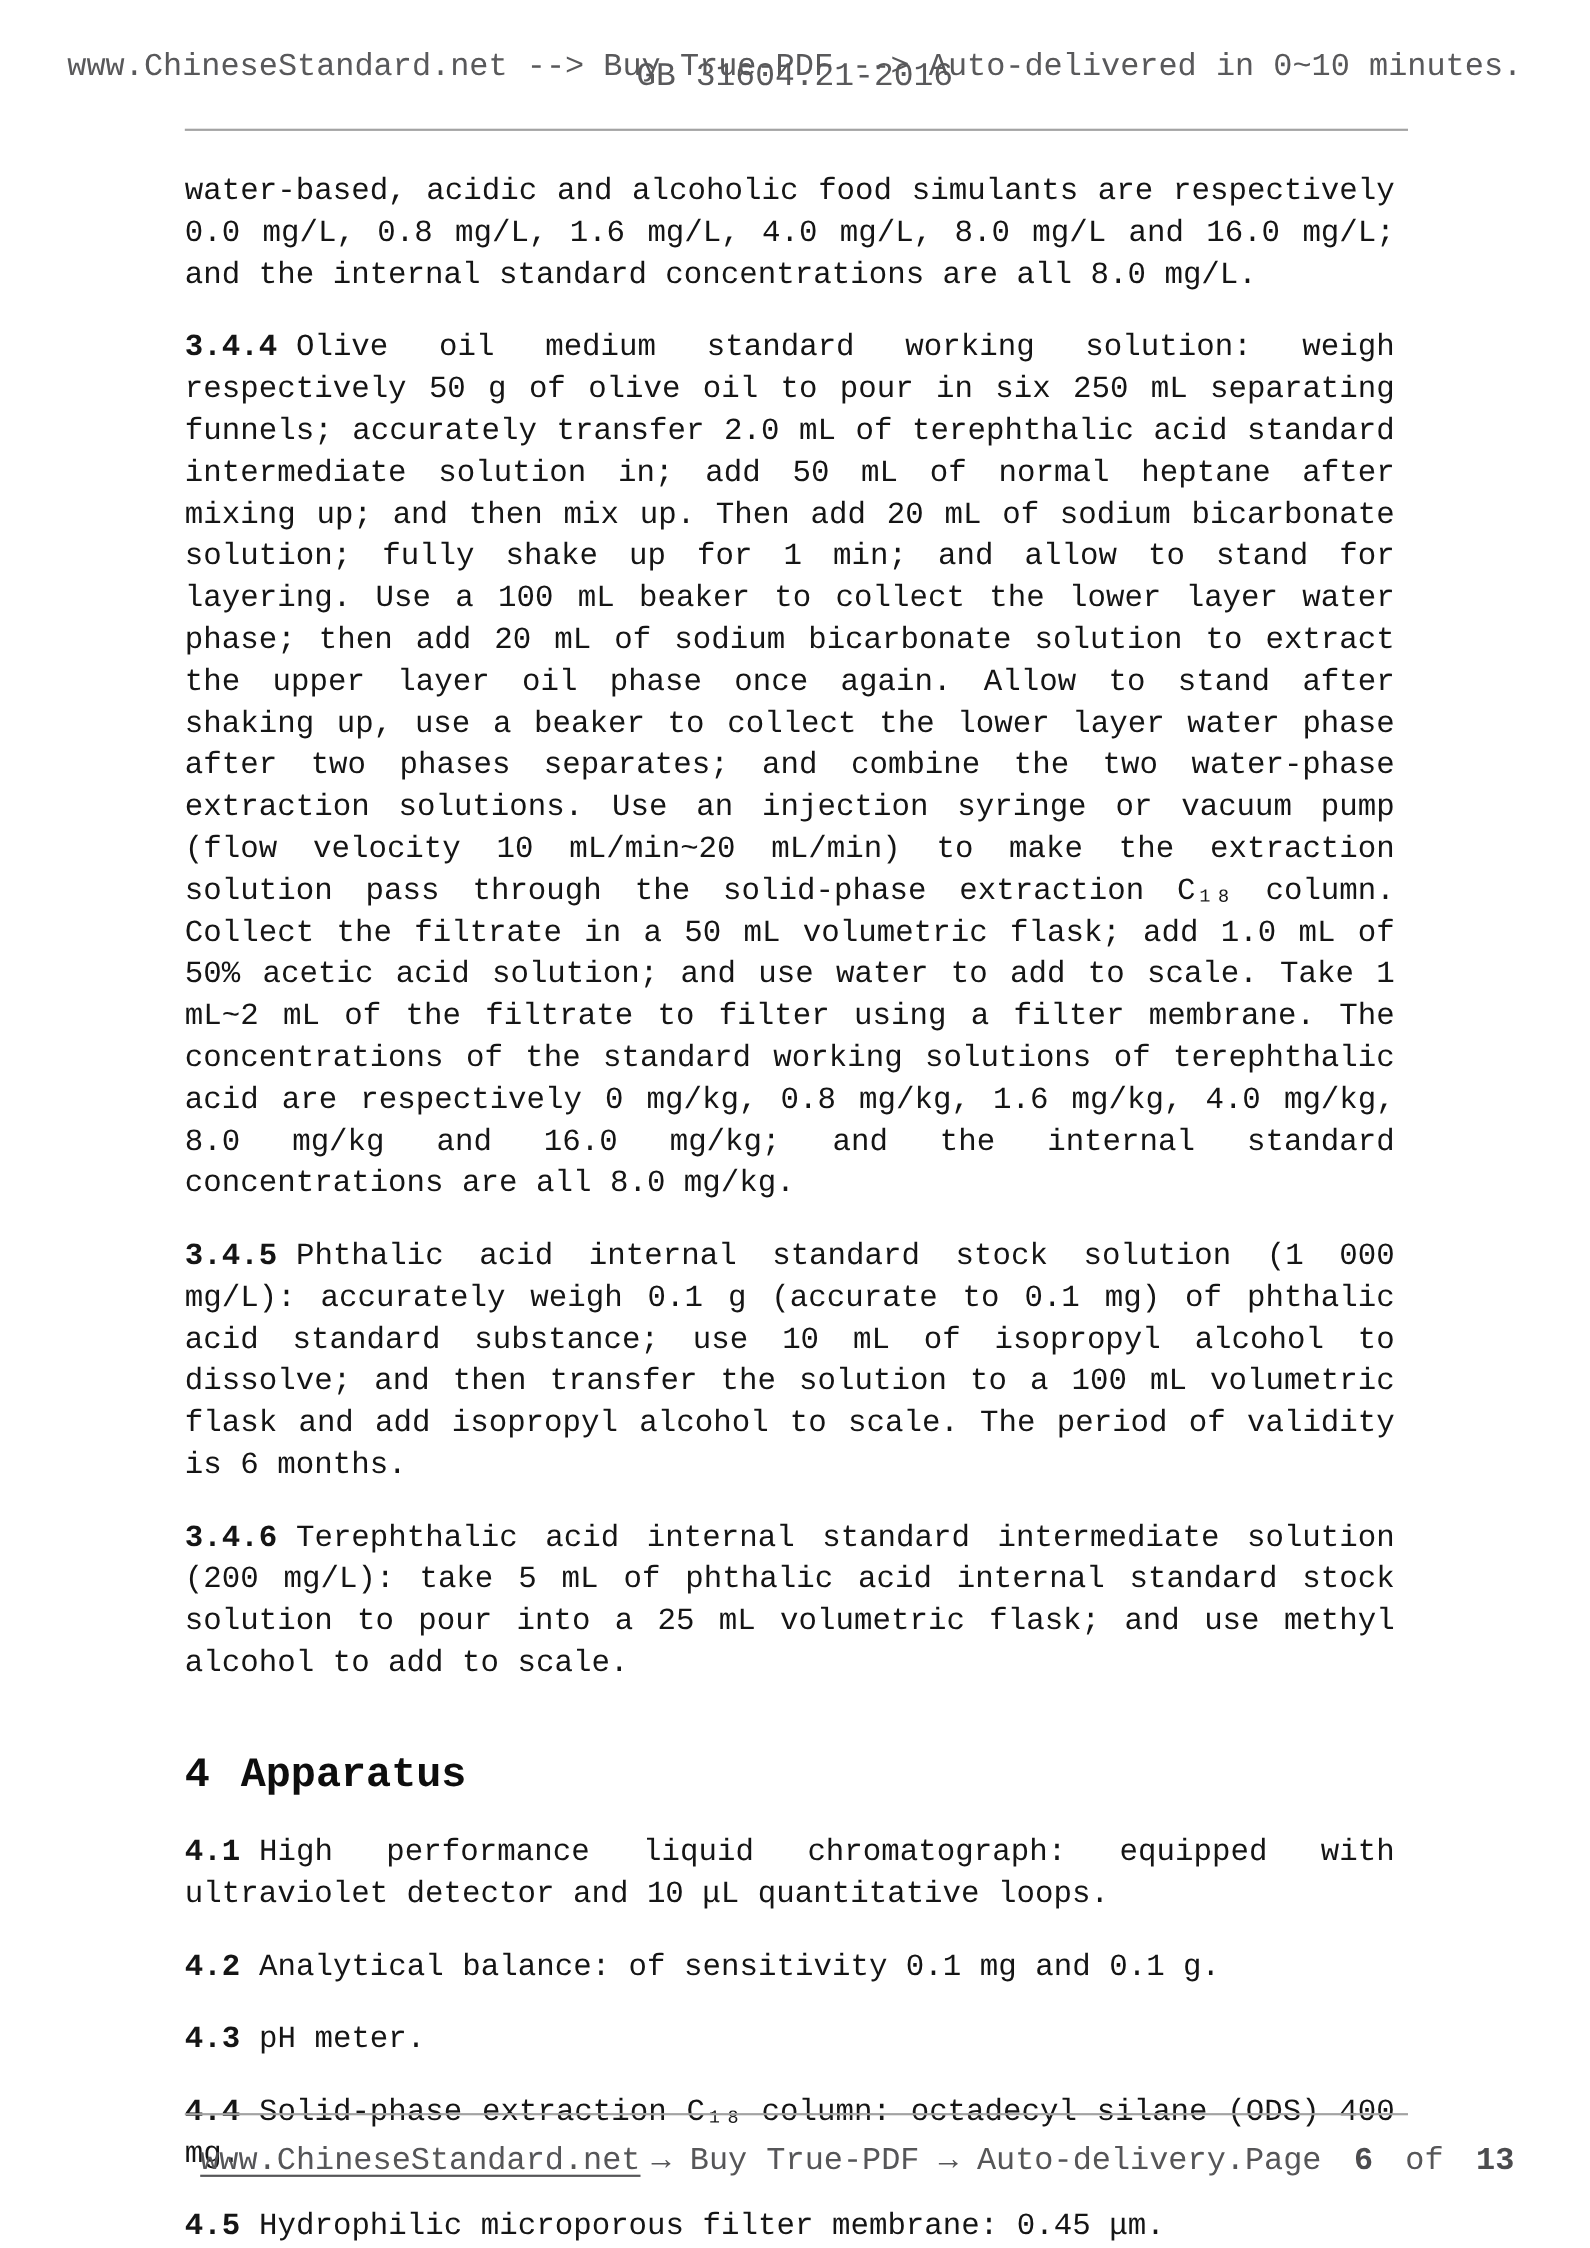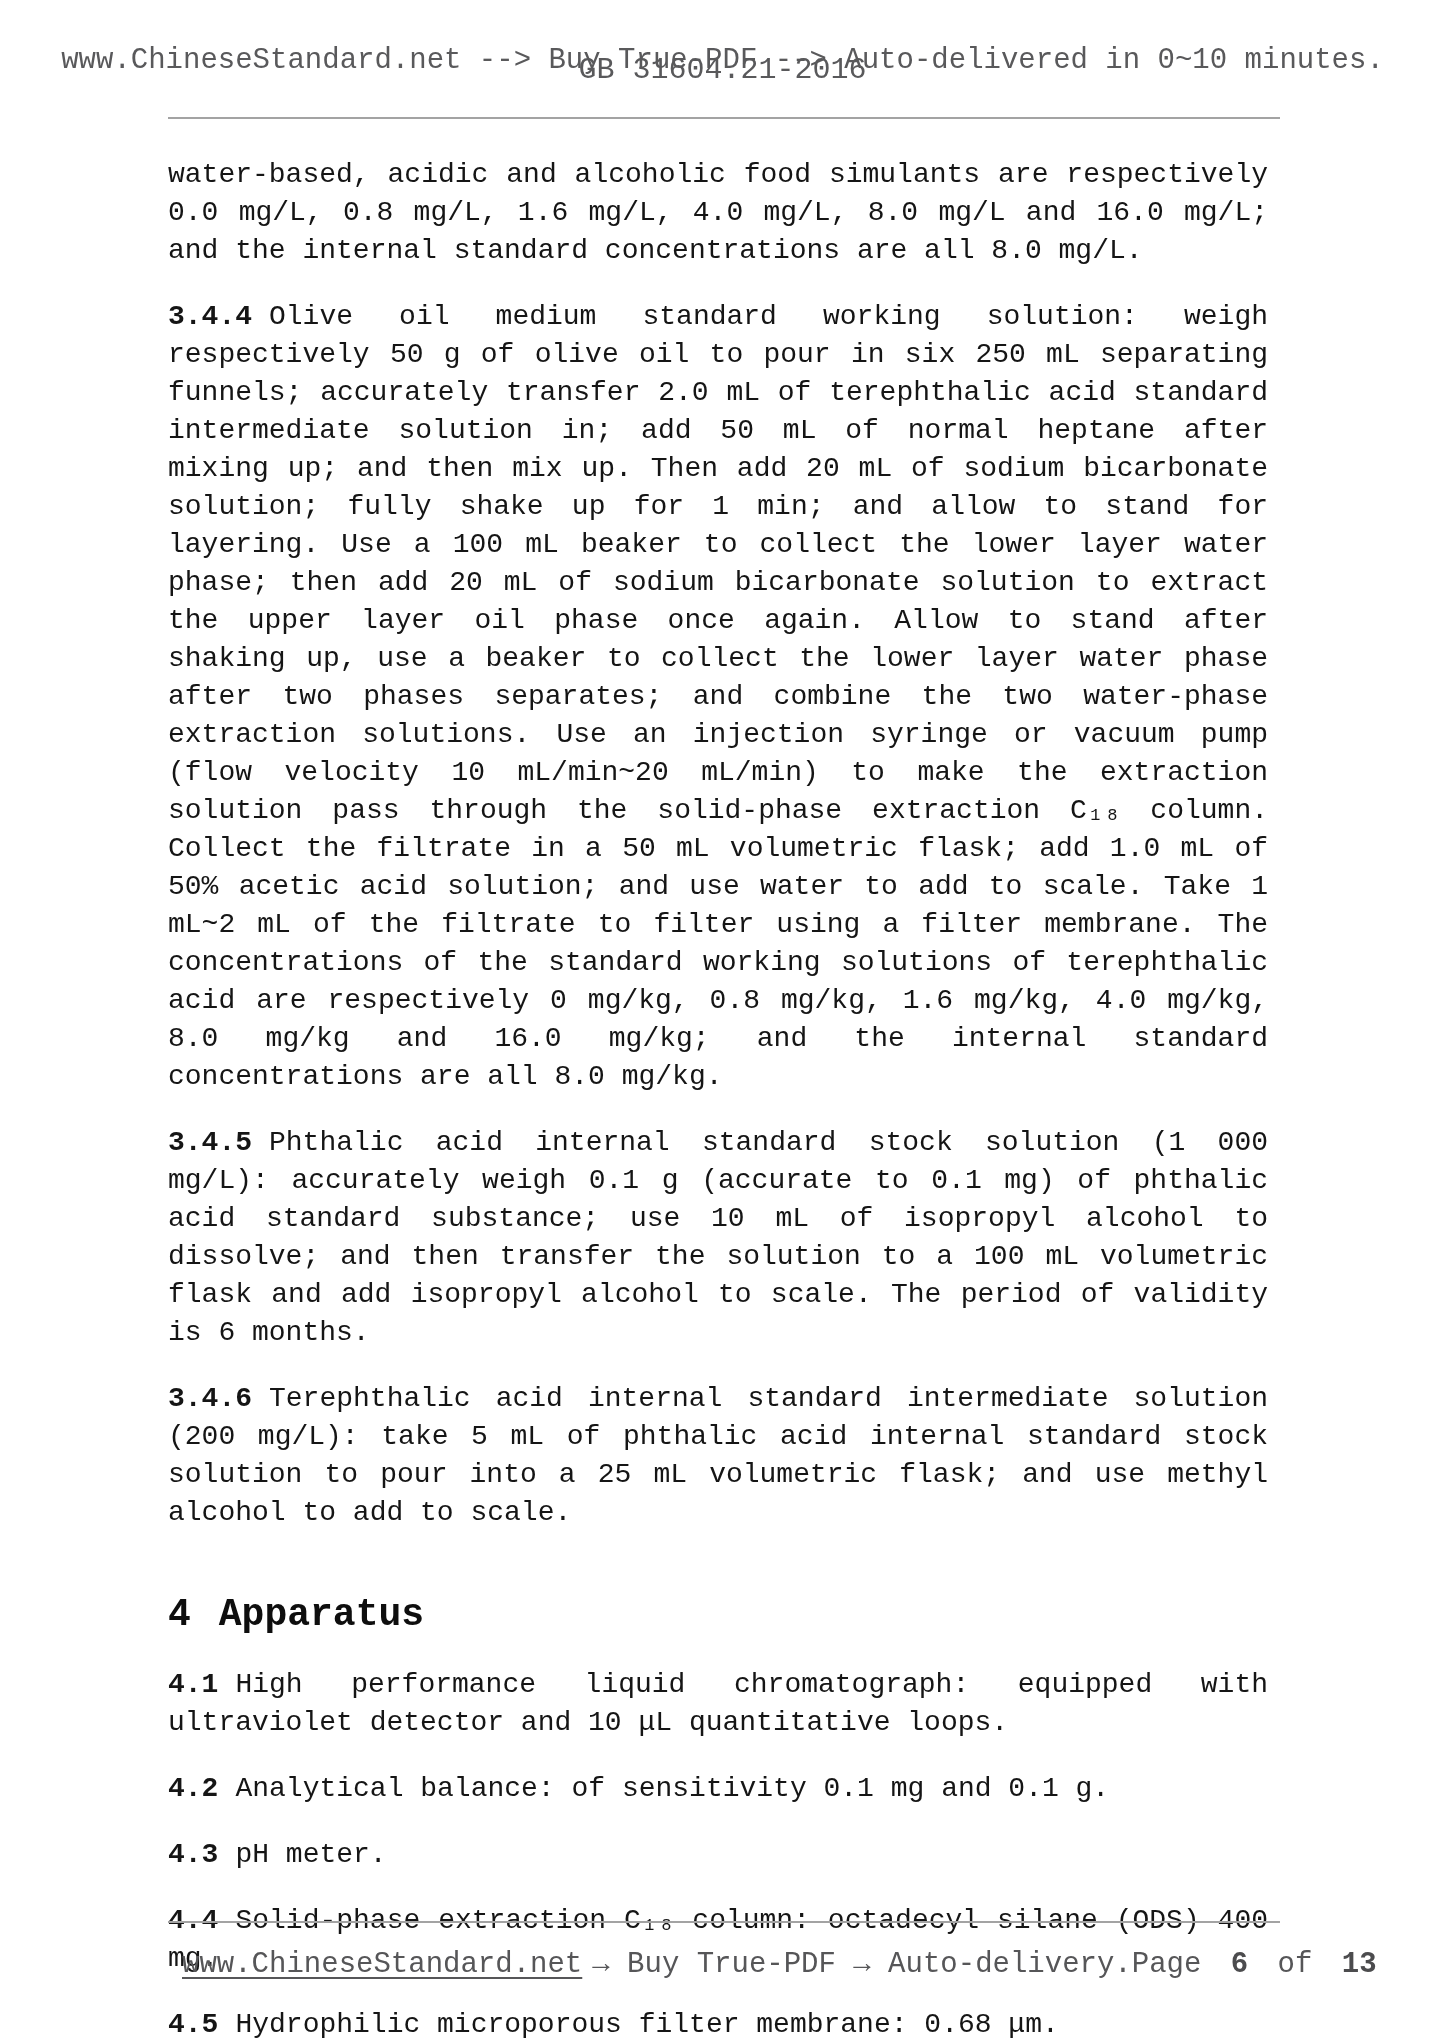--- a/index.html
+++ b/index.html
@@ -124,21 +124,21 @@
     <h2 class="sec-heading"><span class="sec-num">4</span><span>Apparatus</span></h2>
 
     <p><strong class="pnum">4.1</strong><span>High performance liquid chromatograph: equipped with ultraviolet detector and 10 μL quantitative loops.</span></p>
 
     <p><strong class="pnum">4.2</strong><span>Analytical balance: of sensitivity 0.1 mg and 0.1 g.</span></p>
 
     <p><strong class="pnum">4.3</strong><span>pH meter.</span></p>
 
     <p><strong class="pnum">4.4</strong><span>Solid-phase extraction C₁₈ column: octadecyl silane (ODS) 400 mg.</span></p>
 
-    <p><strong class="pnum">4.5</strong><span>Hydrophilic microporous filter membrane: 0.68 μm.</span></p>
+    <p><strong class="pnum">4.5</strong><span>Hydrophilic microporous filter membrane: 0.45 μm.</span></p>
 
     <h2 class="sec-heading"><span class="sec-num">5</span><span>Analytical procedures</span></h2>
 
     <h3 class="sub-heading"><span class="sub-num">5.1</span><span>Sample migration test</span></h3>
 
   </div>
 
   <div class="footer-rule"></div>
 
   <div class="page-footer">

